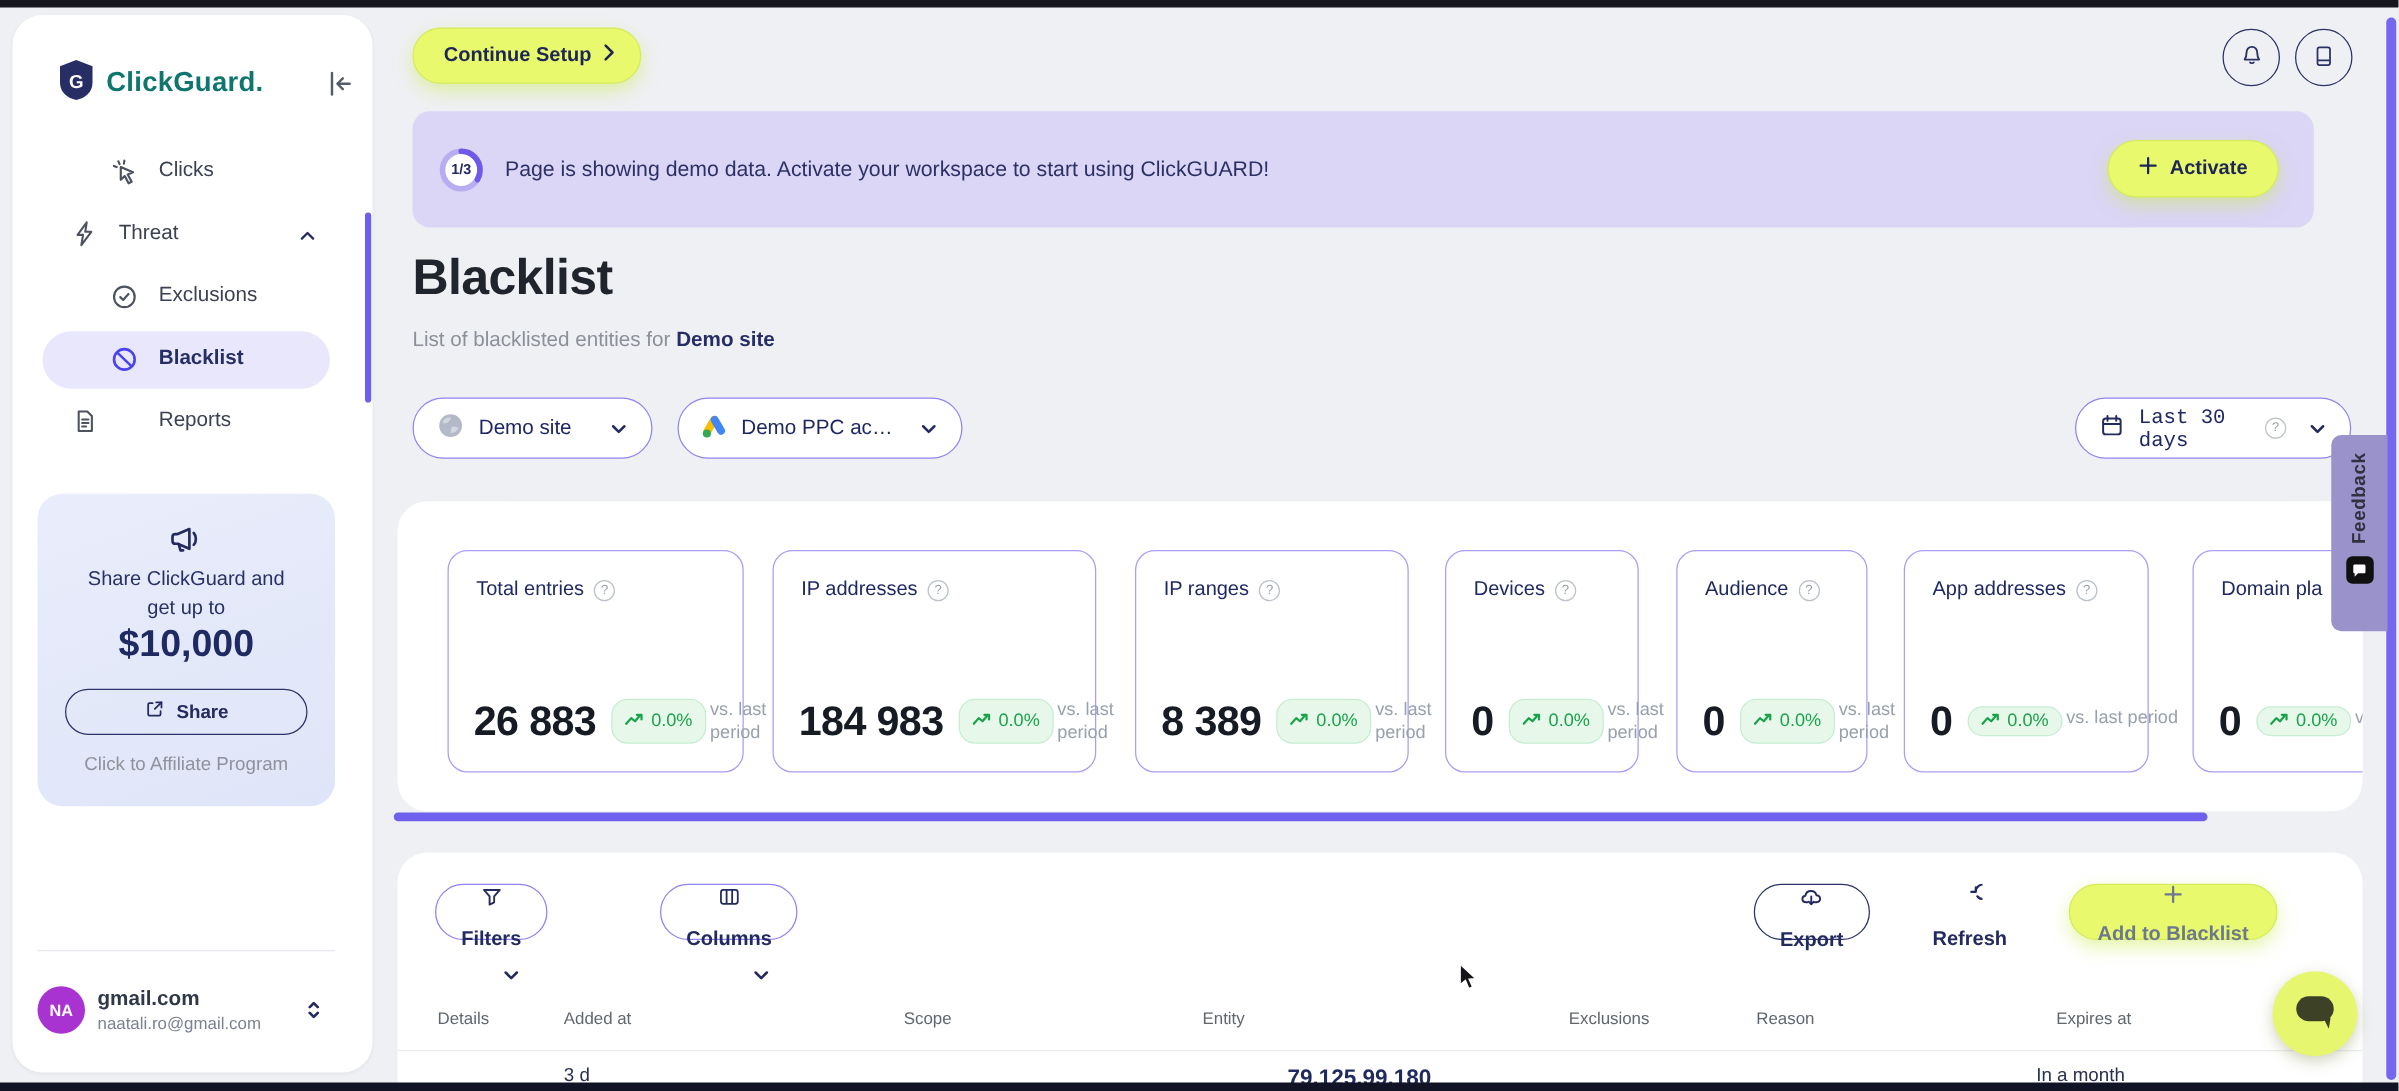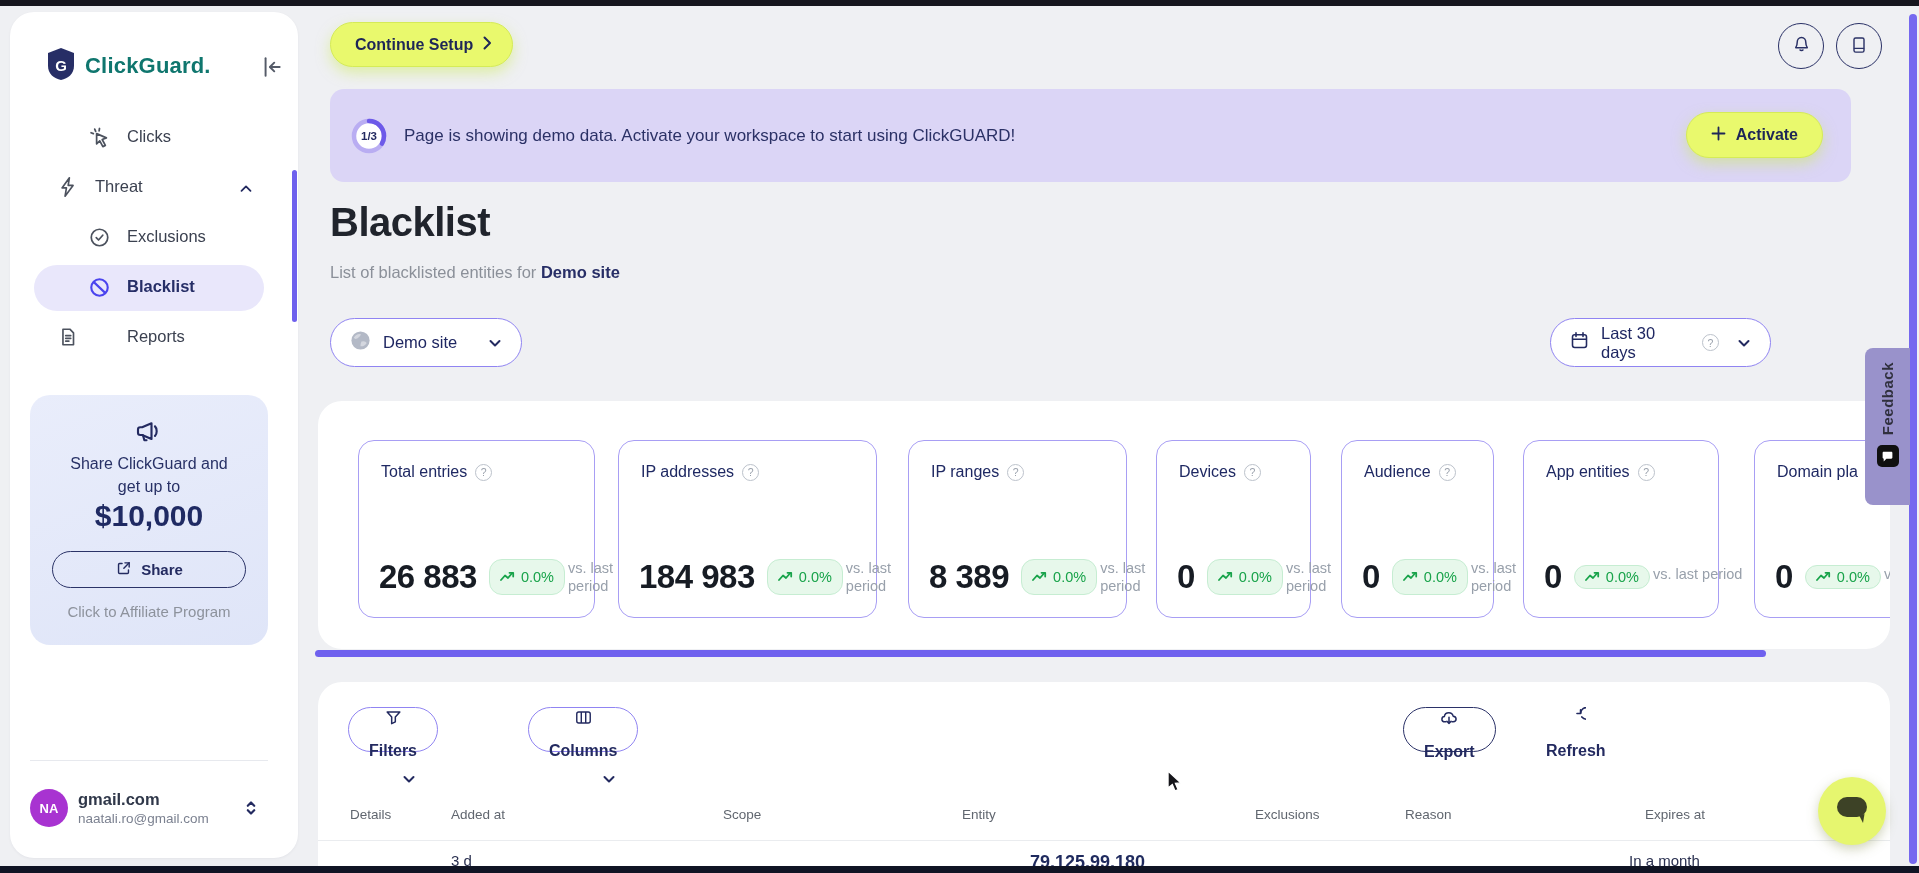--- a/index.html
+++ b/index.html
@@ -68,21 +68,21 @@
   
   .page-title{ left:330px; top:200px; font-size:40px; font-weight:800; color:#20242c; letter-spacing:-.5px; }
   .page-sub{ left:330px; top:263px; font-size:16.5px; color:#8b9099; }
   .page-sub b{ color:#272e66; }
 
   .select-pill{ position:absolute; top:318px; height:49px; background:#fff; border:1.5px solid #9084f2;
                 border-radius:25px; display:flex; align-items:center; color:#1f2762; font-size:16.5px;
                 cursor:pointer; gap:11px; }
   .pill-site{ left:330px; width:192px; padding:0 18px; }
   .pill-ppc{ left:542px; width:228px; padding:0 18px; }
-  .pill-date{ left:1550px; width:221px; padding:0 18px; }
+  .pill-date{ left:1660px; width:221px; padding:0 18px;font-family:Liberation Mono, monospace; }
   .chev{ width:16px; height:16px; color:#232a60; margin-left:auto; }
 
   
   .stats-panel{ left:318px; top:401px; width:1572px; height:248px; background:#fff; border-radius:24px; overflow:hidden; }
   .stat-card{ position:absolute; top:39px; height:178px; border:1.5px solid #a89ef4; border-radius:16px; background:#fff; }
   .stat-label{ position:absolute; left:22px; top:22px; font-size:16px; color:#1f2963; display:flex; align-items:center; gap:8px; white-space:nowrap; }
   .stat-valrow{ position:absolute; left:20px; bottom:21px; display:flex; align-items:center; gap:12px; }
   .stat-value{ font-size:33px; font-weight:bold; color:#171c24; letter-spacing:-.5px; white-space:nowrap; }
   .delta-col{ display:flex; gap:3px; }
   .delta-pill{ display:inline-flex; align-items:center; gap:6px; background:#e7f8eb; border:1px solid #c6edd2;
@@ -281,20 +281,39 @@
         </svg>
     </span>
     <span>Demo site</span>
     <span class="chev">
       <svg width="16" height="16" viewBox="0 0 16 16" fill="none" stroke="currentColor" stroke-width="2" stroke-linecap="round" stroke-linejoin="round">
           <path d="M3.5 6 L8 10.5 L12.5 6"></path>
         </svg>
     </span>
   </div>
 
+  <div class="select-pill pill-ppc">
+    <span>
+      <svg width="21" height="21" viewBox="0 0 20 20">
+        <g transform="translate(7.3,9.8) rotate(30)">
+            <rect x="-3" y="-7.8" width="6" height="15.6" rx="3" fill="#fbbc04"></rect>
+          </g>
+        <g transform="translate(12.7,9.8) rotate(-30)">
+            <rect x="-3" y="-7.8" width="6" height="15.6" rx="3" fill="#4285f4"></rect>
+          </g>
+        <circle cx="4.3" cy="16" r="3.1" fill="#34a853"></circle>
+      </svg>
+    </span>
+    <span>Demo PPC ac…</span>
+    <span class="chev">
+      <svg width="16" height="16" viewBox="0 0 16 16" fill="none" stroke="currentColor" stroke-width="2" stroke-linecap="round" stroke-linejoin="round">
+          <path d="M3.5 6 L8 10.5 L12.5 6"></path>
+        </svg>
+    </span>
+  </div>
 
   <div class="select-pill pill-date">
     <span>
       <svg width="21" height="21" viewBox="0 0 24 24" fill="none" stroke="#232a60" stroke-width="1.8" stroke-linecap="round">
           <rect x="4" y="5.5" width="16" height="14.5" rx="2.5"></rect>
           <path d="M8 3.2 V7.5 M16 3.2 V7.5 M4.5 10.5 H19.5"></path>
         </svg>
     </span>
     <span>Last 30 days</span>
     <span class="help-dot" style="margin-left:auto">?</span>
@@ -396,21 +415,21 @@
                   <path d="M9.5 1.8 H13.2 V5.5"></path>
                 </svg></span>
               <span>0.0%</span>
             </span>
             <span class="stat-note wrap">vs. last period</span>
           </span>
         </div>
       </div>
       <div class="stat-card" style="left: 1205px; width: 196px;">
         <div class="stat-label">
-          <span>App entities</span>
+          <span>App addresses</span>
           <span class="help-dot">?</span>
         </div>
         <div class="stat-valrow">
           <span class="stat-value">0</span>
           <span class="delta-col">
             <span class="delta-pill">
               <span><svg width="15" height="11" viewBox="0 0 15 11" fill="none" stroke="#18a34a" stroke-width="1.8" stroke-linecap="round" stroke-linejoin="round">
                   <path d="M1 9 L5 4.5 L8 7 L12.3 2"></path>
                   <path d="M9.5 1.8 H13.2 V5.5"></path>
                 </svg></span>
@@ -485,20 +504,28 @@
     <button class="tbtn refresh-btn">
       <span>
         <svg width="20" height="20" viewBox="0 0 24 24" fill="none" stroke="#232a60" stroke-width="2" stroke-linecap="round" stroke-linejoin="round">
             <path d="M19 12 A7 7 0 1 0 17.5 7.5"></path>
             <path d="M17.5 3.5 V7.8 H13.2"></path>
           </svg>
       </span>
       <span>Refresh</span>
     </button>
 
+    <button class="tbtn add-btn">
+      <span>
+        <svg width="15" height="15" viewBox="0 0 15 15" stroke="#6c7890" stroke-width="1.8" stroke-linecap="round">
+            <path d="M7.5 1.5 V13.5 M1.5 7.5 H13.5"></path>
+          </svg>
+      </span>
+      <span>Add to Blacklist</span>
+    </button>
 
     <div id="thead-row">
         <span class="th" style="left: 32px;">Details</span>
         <span class="th" style="left: 133px;">Added at</span>
         <span class="th" style="left: 405px;">Scope</span>
         <span class="th" style="left: 644px;">Entity</span>
         <span class="th" style="left: 937px;">Exclusions</span>
         <span class="th" style="left: 1087px;">Reason</span>
         <span class="th" style="left: 1327px;">Expires at</span>
       </div>

